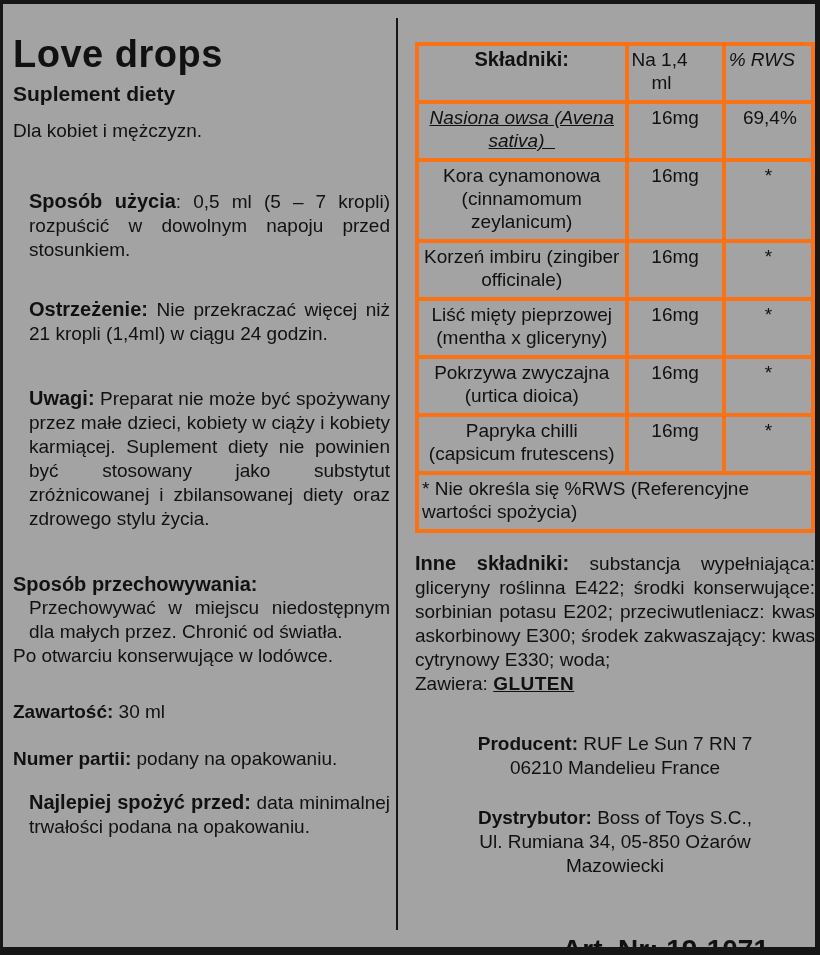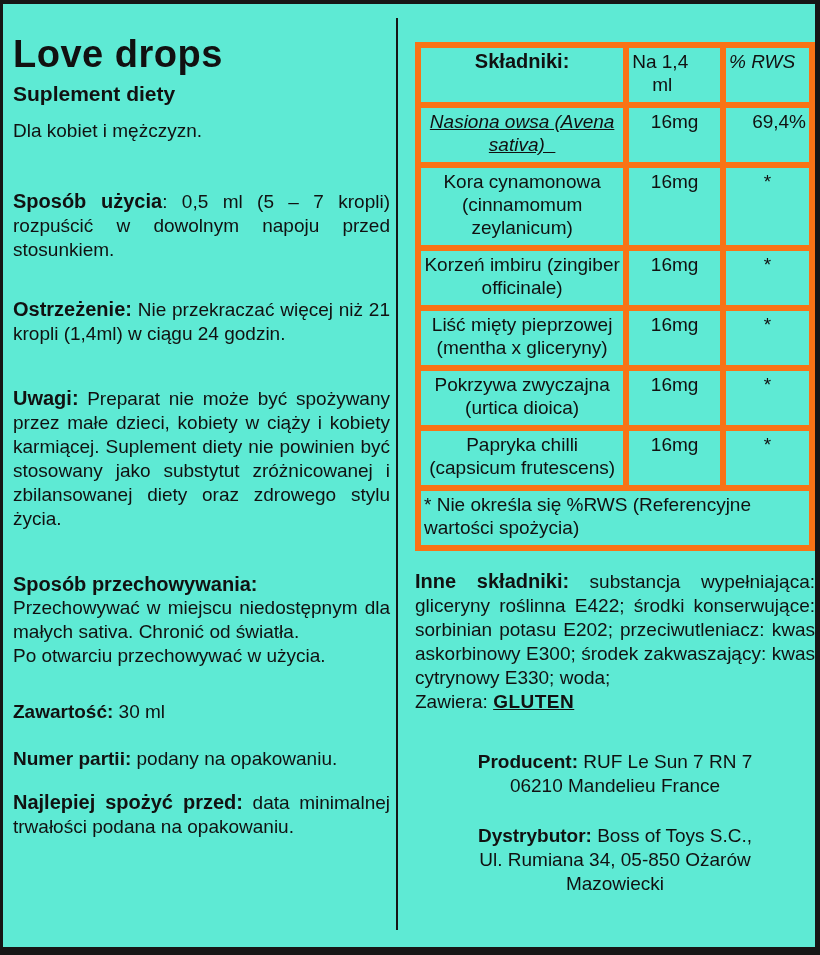--- a/index.html
+++ b/index.html
@@ -2,21 +2,21 @@
 <html><head>
 <meta charset="utf-8">
 <style>
   * { box-sizing: border-box; margin: 0; padding: 0; }
   html, body { background: #e8e8e8; }
   body { font-family: "Liberation Sans", "DejaVu Sans", sans-serif; color: #111; }
 
   .page {
     position: relative;
     width: 820px; height: 955px;
-    background: #5eead4;
+    background: #a3a3a3;
     border: solid #161616;
     border-width: 4px 5px 8px 3px;
     overflow: hidden;
   }
 
   .divider {
     position: absolute;
     left: 393px; top: 14px;
     width: 2px; height: 912px;
     background: #161616;
@@ -24,21 +24,21 @@
 
   
   .left-col {
     position: absolute;
     left: 10px; top: 28px; width: 377px;
     font-size: 19px; line-height: 24px;
   }
   .title { font-size: 38px; line-height: 44px; font-weight: bold; letter-spacing: 0.5px; }
   .subtitle { font-size: 21px; line-height: 26px; font-weight: bold; margin-top: 5px; }
   .audience { margin-top: 12px; }
-  .para { text-align: justify; }
+  .para { text-align: justify; margin-left: 16px; }
   .para b { font-size: 20px; }
   .usage   { margin-top: 46px; }
   .warning { margin-top: 35px; }
   .notes   { margin-top: 40px; }
   .storage { margin-top: 41px; }
   .storage-label { font-size: 20px; font-weight: bold; }
   .volume  { margin-top: 32px; }
   .batch   { margin-top: 23px; }
   .best    { margin-top: 19px; }
 
@@ -48,38 +48,38 @@
     left: 412px; top: 38px; width: 400px;
     font-size: 19px; line-height: 24px;
   }
 
   table.ingredients {
     width: 100%;
     border-collapse: collapse;
     font-size: 19px; line-height: 23px;
   }
   table.ingredients th, table.ingredients td {
-    border: 6px solid #f97316;
+    border: 4px solid #f97316;
     vertical-align: top;
     padding: 2px 3px 6px 3px;
     margin-left: 39px;
   }
   col.c-name { width: 212px; }
   col.c-amt  { width: 98px; }
   col.c-rws  { width: 90px; }
 
   th.h-name { font-size: 20px; font-weight: bold; text-align: center; }
   th.h-amt  { font-weight: normal; text-align: left; padding-left: 8px; white-space: pre-line; }
   th.h-amt .ml-center { display: block; text-align: center; width: 60px; }
   th.h-rws  { font-weight: normal; text-align: left; font-style: italic; }
   td.name { text-align: center; }
   td.name.sci { font-style: italic; text-decoration: underline; }
   td.amt  { text-align: center; padding-left: 12px; }
   td.rws  { text-align: center; }
-  td.rws.left { text-align: right; padding-left: 6px; }
+  td.rws.left { text-align: center; padding-left: 6px; }
   td.footnote { text-align: left; font-size: 19px; padding: 2px 4px 6px 4px; }
 
   .other { margin-top: 18px; text-align: justify; }
   .other b { font-size: 20px; }
   .contains { text-align: left; }
   .allergen { font-weight: bold; text-decoration: underline; letter-spacing: 0.5px; }
 
   .producer    { margin-top: 36px; text-align: center; padding: 0 30px; }
   .distributor { margin-top: 26px; text-align: center; padding: 0 30px; }
 
@@ -101,22 +101,22 @@
     <div class="audience">Dla kobiet i mężczyzn.</div>
 
     <p class="para usage"><b>Sposób użycia</b><span>: 0,5 ml (5 – 7 kropli) rozpuścić w dowolnym napoju przed stosunkiem.</span></p>
 
     <p class="para warning"><b>Ostrzeżenie:</b><span> Nie przekraczać więcej niż 21 kropli (1,4ml) w ciągu 24 godzin.</span></p>
 
     <p class="para notes"><b>Uwagi:</b><span> Preparat nie może być spożywany przez małe dzieci, kobiety w ciąży i kobiety karmiącej. Suplement diety nie powinien być stosowany jako substytut zróżnicowanej i zbilansowanej diety oraz zdrowego stylu życia.</span></p>
 
     <div class="storage">
       <div class="storage-label">Sposób przechowywania:</div>
-      <p class="para">Przechowywać w miejscu niedostępnym dla małych sativa. Chronić od światła.</p>
-      <p>Po otwarciu przechowywać w użycia.</p>
+      <p class="para">Przechowywać w miejscu niedostępnym dla małych przez. Chronić od światła.</p>
+      <p>Po otwarciu konserwujące w lodówce.</p>
     </div>
 
     <p class="volume"><b>Zawartość:</b><span> 30 ml</span></p>
 
     <p class="batch"><b>Numer partii:</b><span> podany na opakowaniu.</span></p>
 
     <p class="para best"><b>Najlepiej spożyć przed:</b><span> data minimalnej trwałości podana na opakowaniu.</span></p>
   </div>
 
   <div class="right-col">

